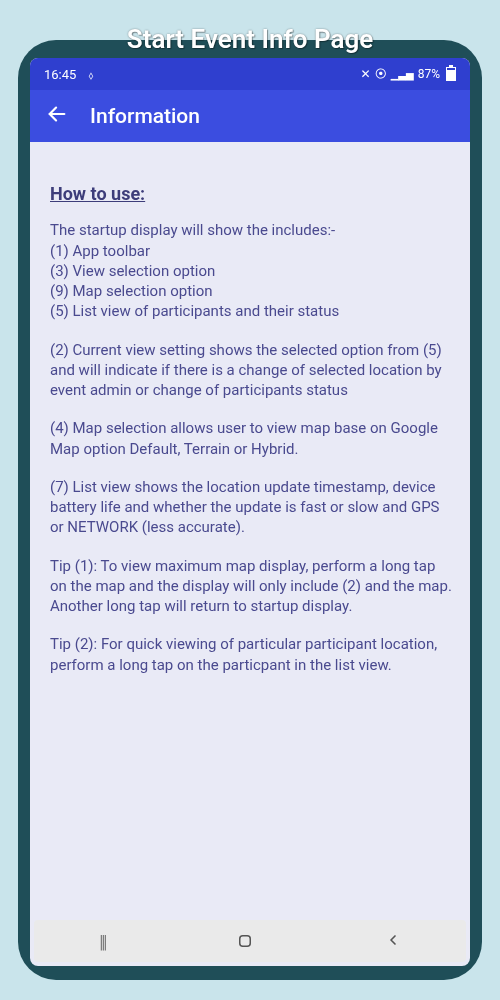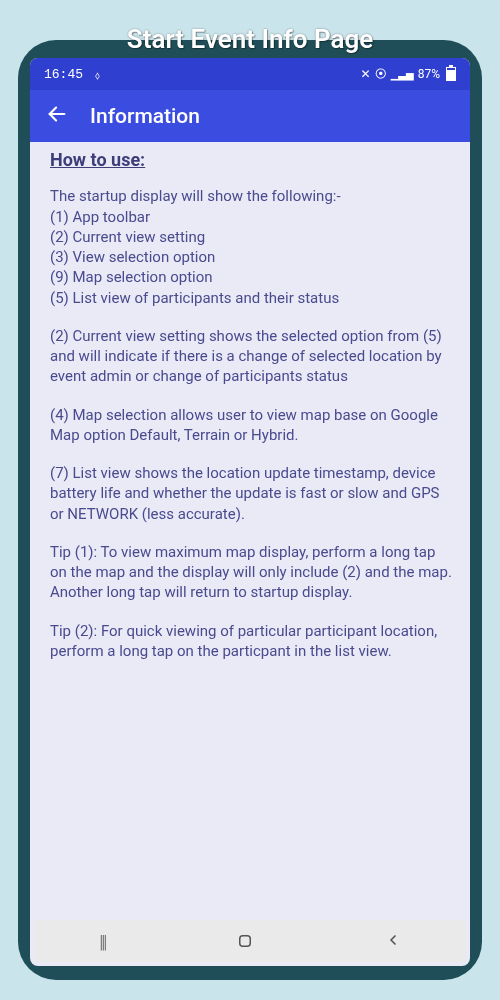--- a/index.html
+++ b/index.html
@@ -45,21 +45,21 @@
     .status-bar {
       background: #2f3fcf;
       height: 32px;
       display: flex;
       align-items: center;
       justify-content: space-between;
       padding: 0 14px;
       color: #fff;
       font-size: 13px;
     }
-    .status-left { display: flex; align-items: flex-end; gap: 12px; font-family: Liberation Mono, monospace; }
+    .status-left { display: flex; align-items: flex-end; gap: 12px; }
     .status-right { display: flex; align-items: center; gap: 4px; font-size: 12px; }
     .app-bar {
       background: #3b4de0;
       height: 52px;
       display: flex;
       align-items: center;
       padding: 0 16px;
       gap: 22px;
     }
     .back-arrow {
@@ -68,21 +68,21 @@
       cursor: pointer;
       line-height: 1;
     }
     .app-title {
       color: #fff;
       font-size: 21px;
       font-weight: 500;
     }
     .content {
       flex: 1;
-      padding: 6px 18px 8px 20px;
+      padding: 40px 18px 8px 20px;
       overflow: hidden;
       color: #4a4a8f;
       font-size: 15px;
       line-height: 1.35;
     }
     .howto-heading {
       font-weight: 700;
       text-decoration: underline;
       font-size: 18px;
       margin-bottom: 14px;
@@ -155,23 +155,22 @@
             <polyline points="11 5 4 12 11 19"></polyline>
           </svg>
       </span>
       <span class="app-title">Information</span>
     </div>
 
     <div class="content">
       <div class="howto-heading">How to use:</div>
 
       <div class="para">
-        <div>The startup display will show the following:-</div>
+        <div>The startup display will show the includes:-</div>
         <div>(1) App toolbar</div>
-        <div>(2) Current view setting</div>
         <div>(3) View selection option</div>
         <div>(9) Map selection option</div>
         <div>(5) List view of participants and their status</div>
       </div>
 
       <div class="para">(2) Current view setting shows the selected option from (5) and will indicate if there is a change of selected location by event admin or change of participants status</div>
       <div class="para">(4) Map selection allows user to view map base on Google Map option Default, Terrain or Hybrid.</div>
       <div class="para">(7) List view shows the location update timestamp, device battery life and whether the update is fast or slow and GPS or NETWORK (less accurate).</div>
       <div class="para">Tip (1): To view maximum map display, perform a long tap on the map and the display will only include (2) and the map. Another long tap will return to startup display.</div>
       <div class="para">Tip (2): For quick viewing of particular participant location, perform a long tap on the particpant in the list view.</div>

